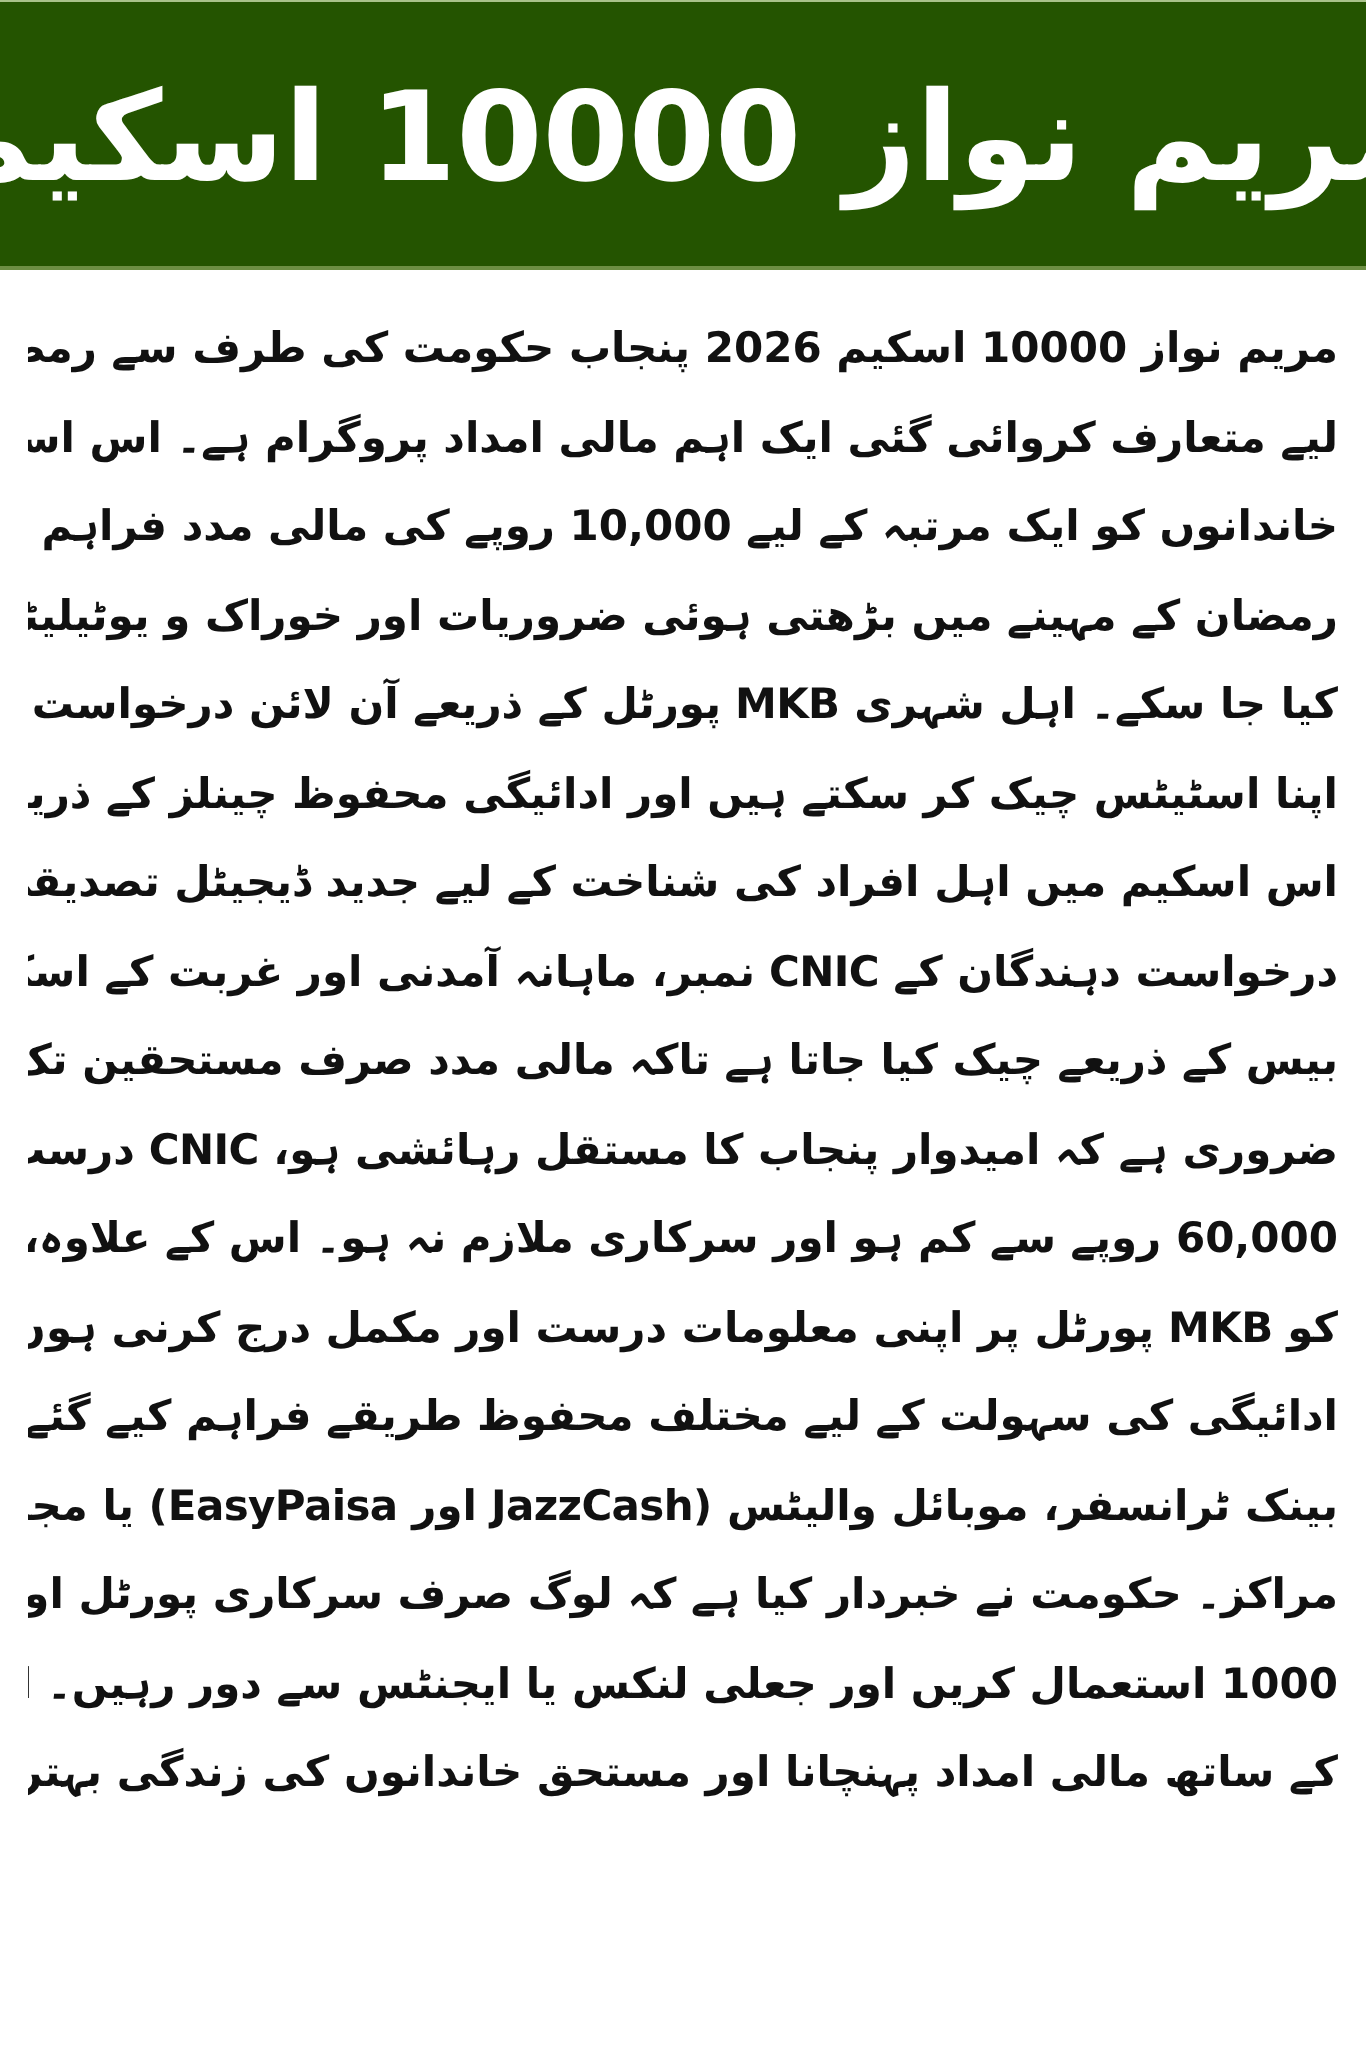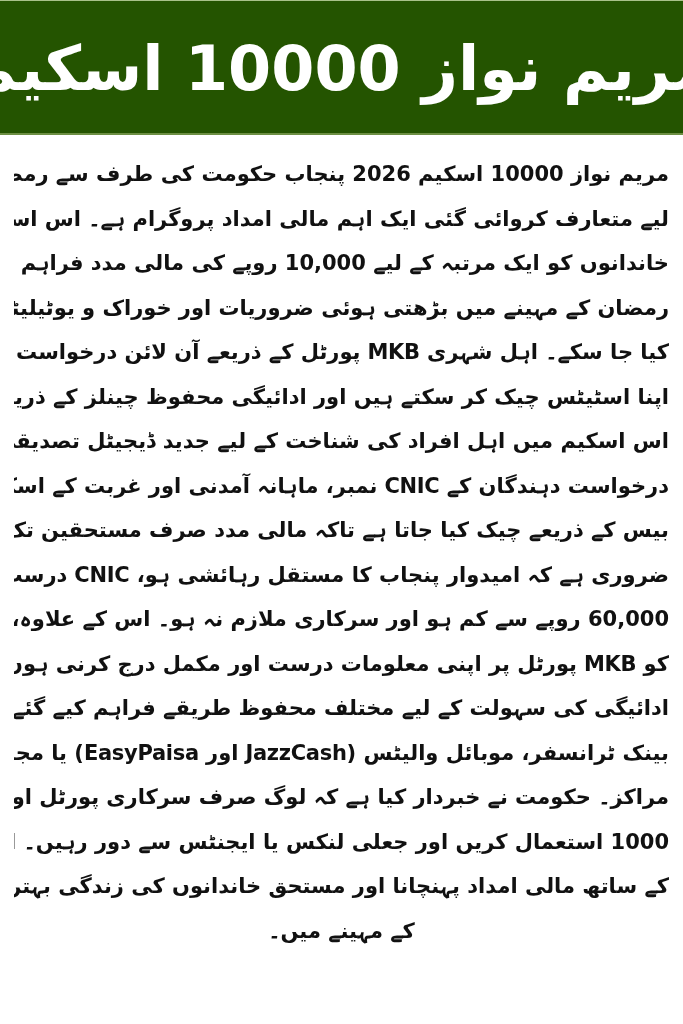--- a/index.html
+++ b/index.html
@@ -82,14 +82,13 @@
   <div class="line">درخواست دہندگان کے CNIC نمبر، ماہانہ آمدنی اور غربت کے اسکور کو سرکاری ڈیٹا</div>
   <div class="line">بیس کے ذریعے چیک کیا جاتا ہے تاکہ مالی مدد صرف مستحقین تک پہنچے۔ اہلیت کے لیے</div>
   <div class="line">ضروری ہے کہ امیدوار پنجاب کا مستقل رہائشی ہو، CNIC درست ہو، ماہانہ آمدنی</div>
   <div class="line">60,000 روپے سے کم ہو اور سرکاری ملازم نہ ہو۔ اس کے علاوہ، درخواست دہندگان</div>
   <div class="line center">کو MKB پورٹل پر اپنی معلومات درست اور مکمل درج کرنی ہوں گی۔</div>
   <div class="line">ادائیگی کی سہولت کے لیے مختلف محفوظ طریقے فراہم کیے گئے ہیں جیسے کہ براہِ راست</div>
   <div class="line">بینک ٹرانسفر، موبائل والیٹس (JazzCash اور EasyPaisa) یا مجاز ادائیگی</div>
   <div class="line">مراکز۔ حکومت نے خبردار کیا ہے کہ لوگ صرف سرکاری پورٹل اور ہیلپ لائن</div>
   <div class="line">1000 استعمال کریں اور جعلی لنکس یا ایجنٹس سے دور رہیں۔ اس اسکیم کا مقصد شفافیت</div>
   <div class="line">کے ساتھ مالی امداد پہنچانا اور مستحق خاندانوں کی زندگی بہتر بنانا ہے، خاص طور پر رمضان</div>
-  <div class="line center">کے مہینے میں۔</div>
 </div>
 
 </body></html>

